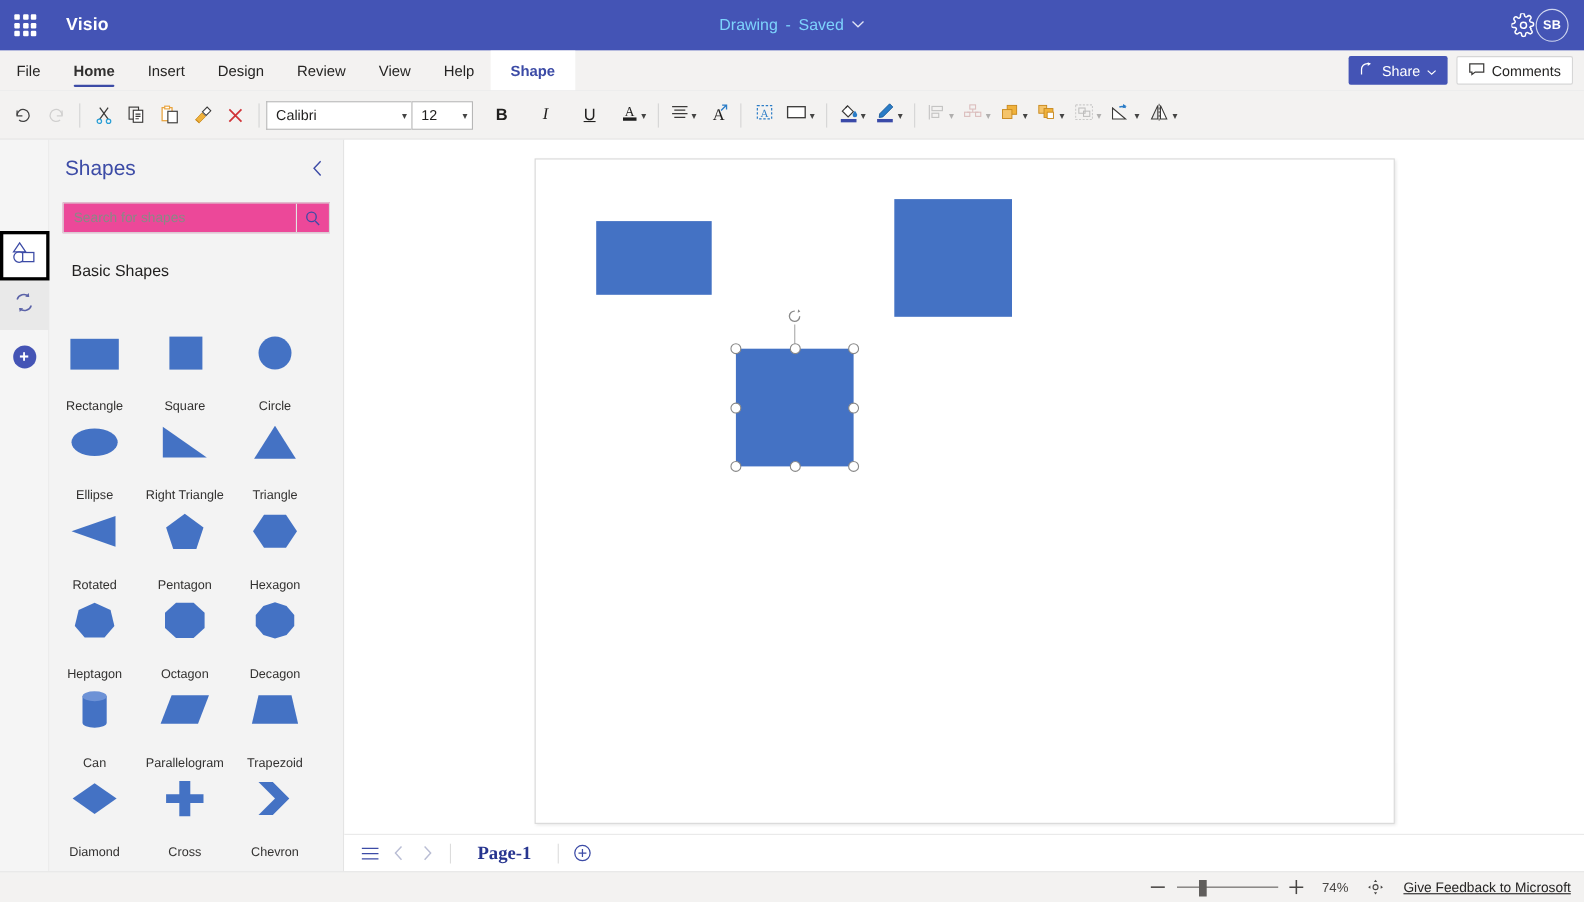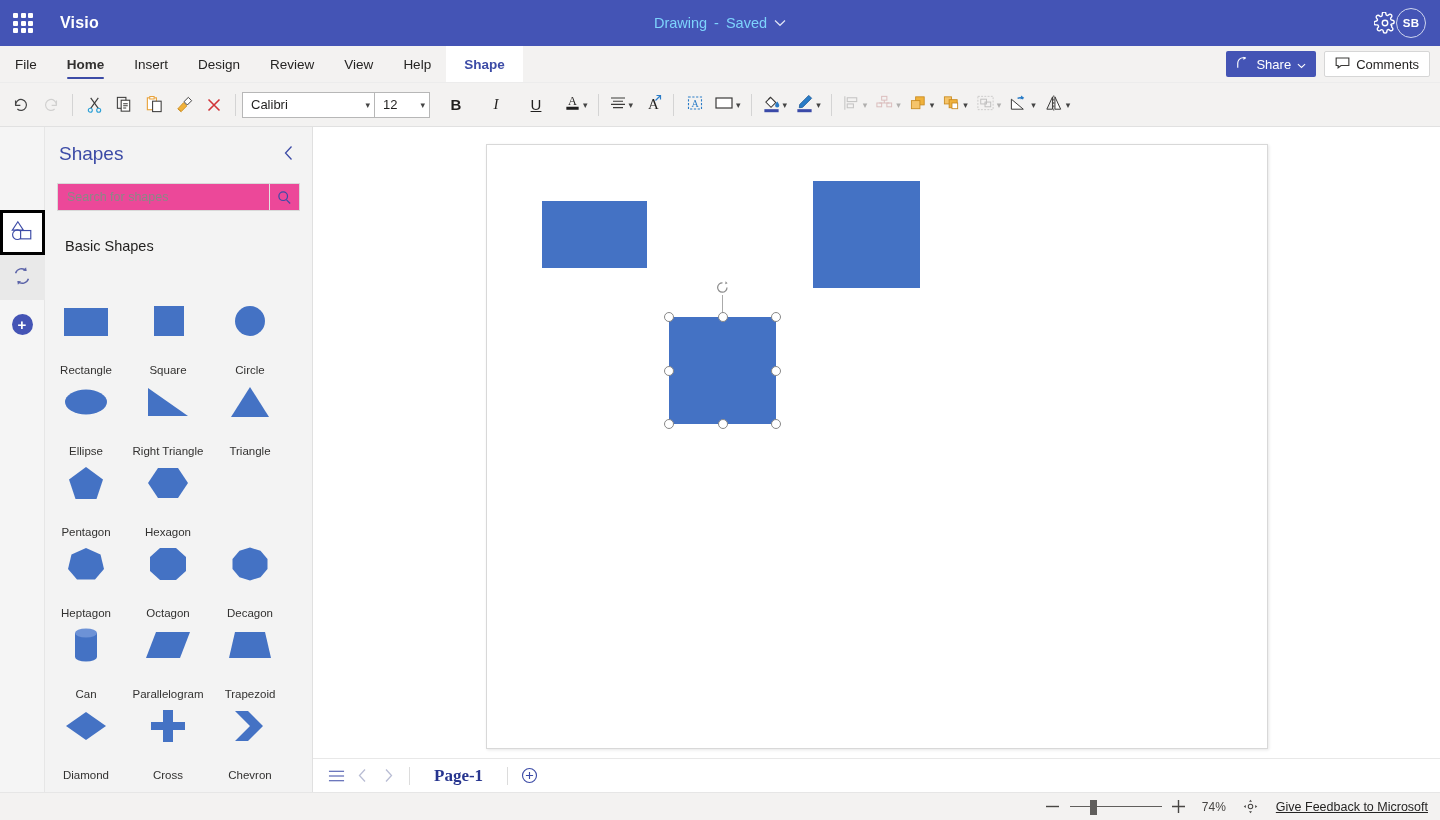--- a/index.html
+++ b/index.html
@@ -628,20 +628,28 @@
               </svg>
           </div>
           <div class="slabel">Triangle</div>
         </div>
       </div>
 
       <div class="srow">
         <div class="scell">
           <div class="sart">
             <svg width="52" height="40" viewBox="0 0 52 40">
+                <path d="M5 20 L45 6 L45 34 Z" fill="#4472c4"></path>
+              </svg>
+          </div>
+          <div class="slabel">Rotated</div>
+        </div>
+        <div class="scell">
+          <div class="sart">
+            <svg width="52" height="40" viewBox="0 0 52 40">
                 <path d="M26 4 L43 16.5 L36.5 36 L15.5 36 L9 16.5 Z" fill="#4472c4"></path>
               </svg>
           </div>
           <div class="slabel">Pentagon</div>
         </div>
         <div class="scell">
           <div class="sart">
             <svg width="52" height="40" viewBox="0 0 52 40">
                 <path d="M16 5 L36 5 L46 20 L36 35 L16 35 L6 20 Z" fill="#4472c4"></path>
               </svg>

